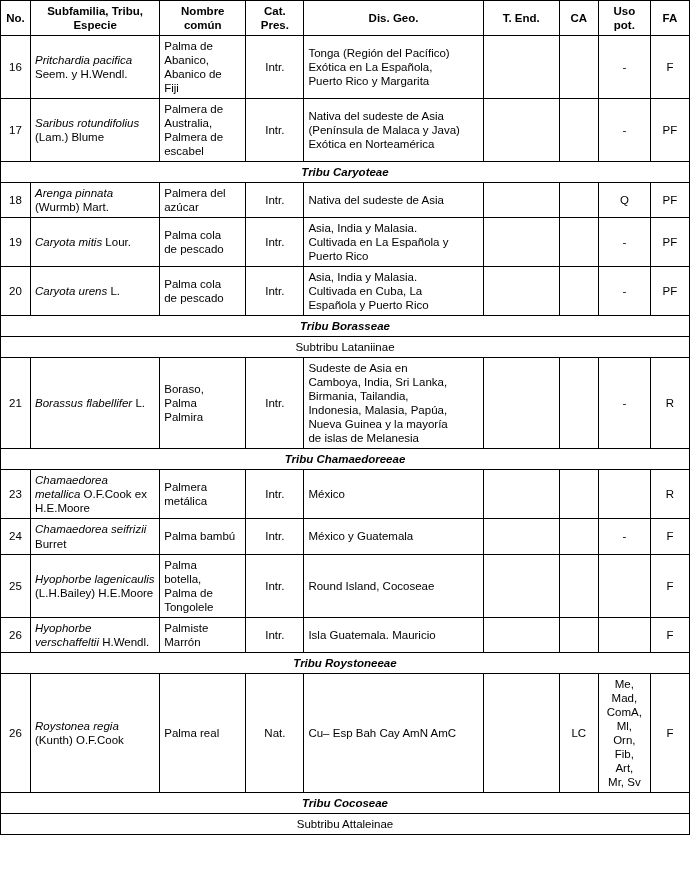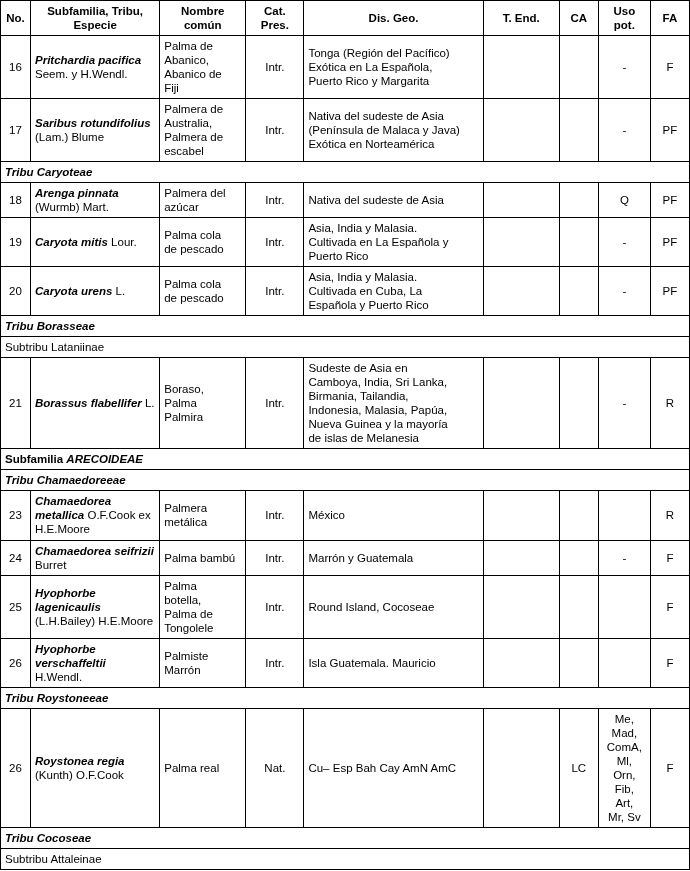--- a/index.html
+++ b/index.html
@@ -25,23 +25,23 @@
   .species th {
     font-weight: bold;
     text-align: center;
     white-space: pre-line;
     background: #ffffff;
   }
   td.col-no, td.col-cat, td.col-tend, td.col-ca, td.col-uso, td.col-fa { text-align: center; }
   td.col-species, td.col-common, td.col-dis { text-align: left; }
   td.col-common, td.col-dis, td.col-uso { white-space: pre-line; }
 
-  .sci { font-style: italic; font-weight: bold; }
-
-  tr.section td { text-align: left; margin-left: 9px; }
+  .sci { font-style: italic; }
+
+  tr.section td { text-align: center; margin-left: 9px; }
   .bold-italic { font-weight: bold; font-style: italic; }
   .italic { }
   .section-prefix { font-weight: bold; }
 </style>
 </head>
 <body>
 
 <div class="page">
   <table class="species">
     <colgroup>
@@ -166,43 +166,40 @@
 Birmania, Tailandia,
 Indonesia, Malasia, Papúa,
 Nueva Guinea y la mayoría
 de islas de Melanesia</td>
           <td class="col-tend"></td>
           <td class="col-ca"></td>
           <td class="col-uso">-</td>
           <td class="col-fa">R</td>
         </tr>
         <tr class="section">
-          <td colspan="9"><span class="section-prefix">Subfamilia </span><span class="bold-italic">ARECOIDEAE</span></td>
-        </tr>
-        <tr class="section">
           <td colspan="9"><span class="bold-italic">Tribu Chamaedoreeae</span></td>
         </tr>
         <tr>
           <td class="col-no">23</td>
           <td class="col-species"><span class="sci">Chamaedorea metallica</span><span> O.F.Cook ex H.E.Moore</span></td>
           <td class="col-common">Palmera
 metálica</td>
           <td class="col-cat">Intr.</td>
           <td class="col-dis">México</td>
           <td class="col-tend"></td>
           <td class="col-ca"></td>
           <td class="col-uso"></td>
           <td class="col-fa">R</td>
         </tr>
         <tr>
           <td class="col-no">24</td>
           <td class="col-species"><span class="sci">Chamaedorea seifrizii</span><span> Burret</span></td>
           <td class="col-common">Palma bambú</td>
           <td class="col-cat">Intr.</td>
-          <td class="col-dis">Marrón y Guatemala</td>
+          <td class="col-dis">México y Guatemala</td>
           <td class="col-tend"></td>
           <td class="col-ca"></td>
           <td class="col-uso">-</td>
           <td class="col-fa">F</td>
         </tr>
         <tr>
           <td class="col-no">25</td>
           <td class="col-species"><span class="sci">Hyophorbe lagenicaulis</span><span> (L.H.Bailey) H.E.Moore</span></td>
           <td class="col-common">Palma
 botella,

